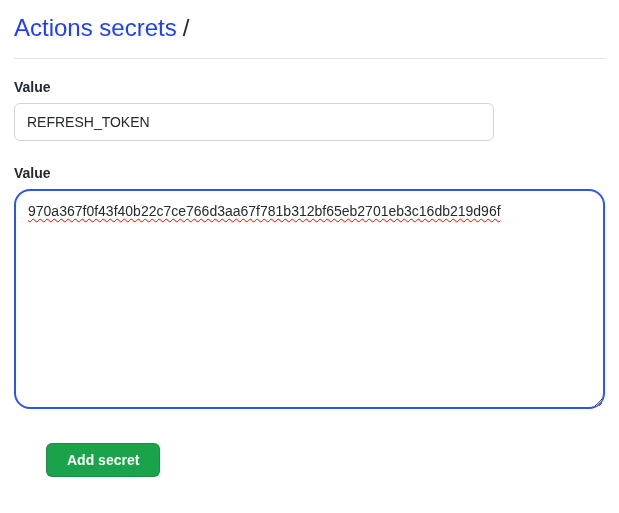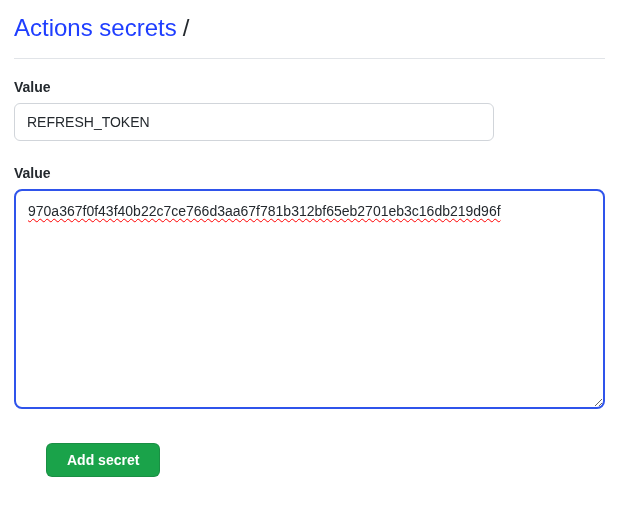--- a/index.html
+++ b/index.html
@@ -62,21 +62,21 @@
     }
     .textarea-input {
       width: 100%;
       height: 220px;
       padding: 10px 12px;
       font-size: 14px;
       line-height: 1.5;
       color: #24292e;
       background-color: #ffffff;
       border: 2px solid #2f54eb;
-      border-radius: 8px;
+      border-radius: 16px;
       font-family: inherit;
       resize: vertical;
       outline: none;
       overflow-wrap: break-word;
       text-decoration: underline wavy #ff0000;
       text-decoration-thickness: 1px;
       text-underline-offset: 2px;
     }
     .btn-primary {
       display: inline-block;

